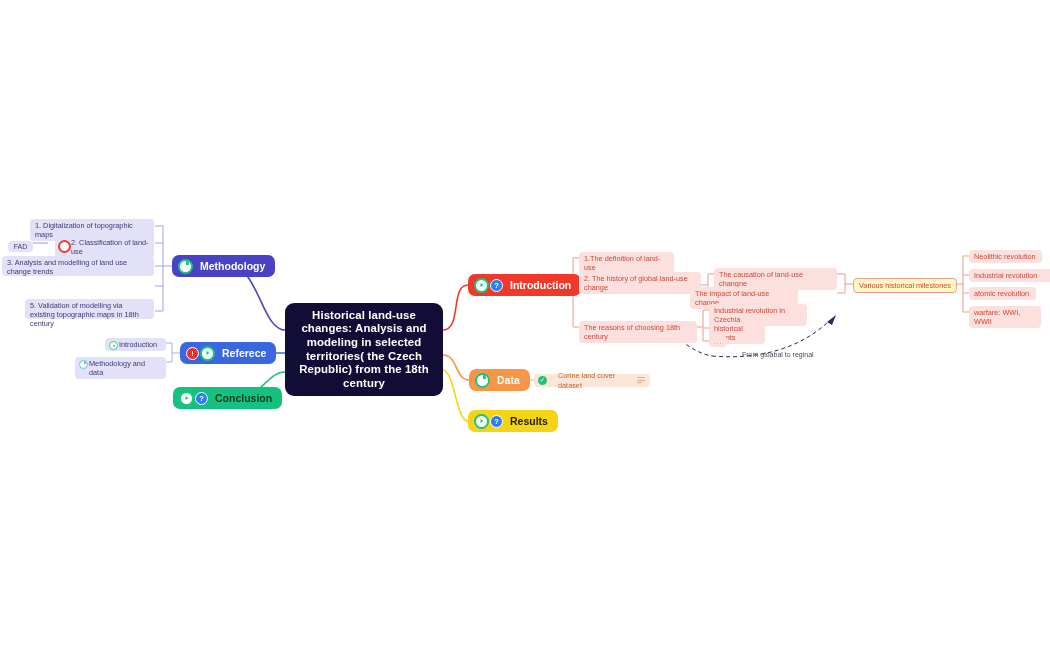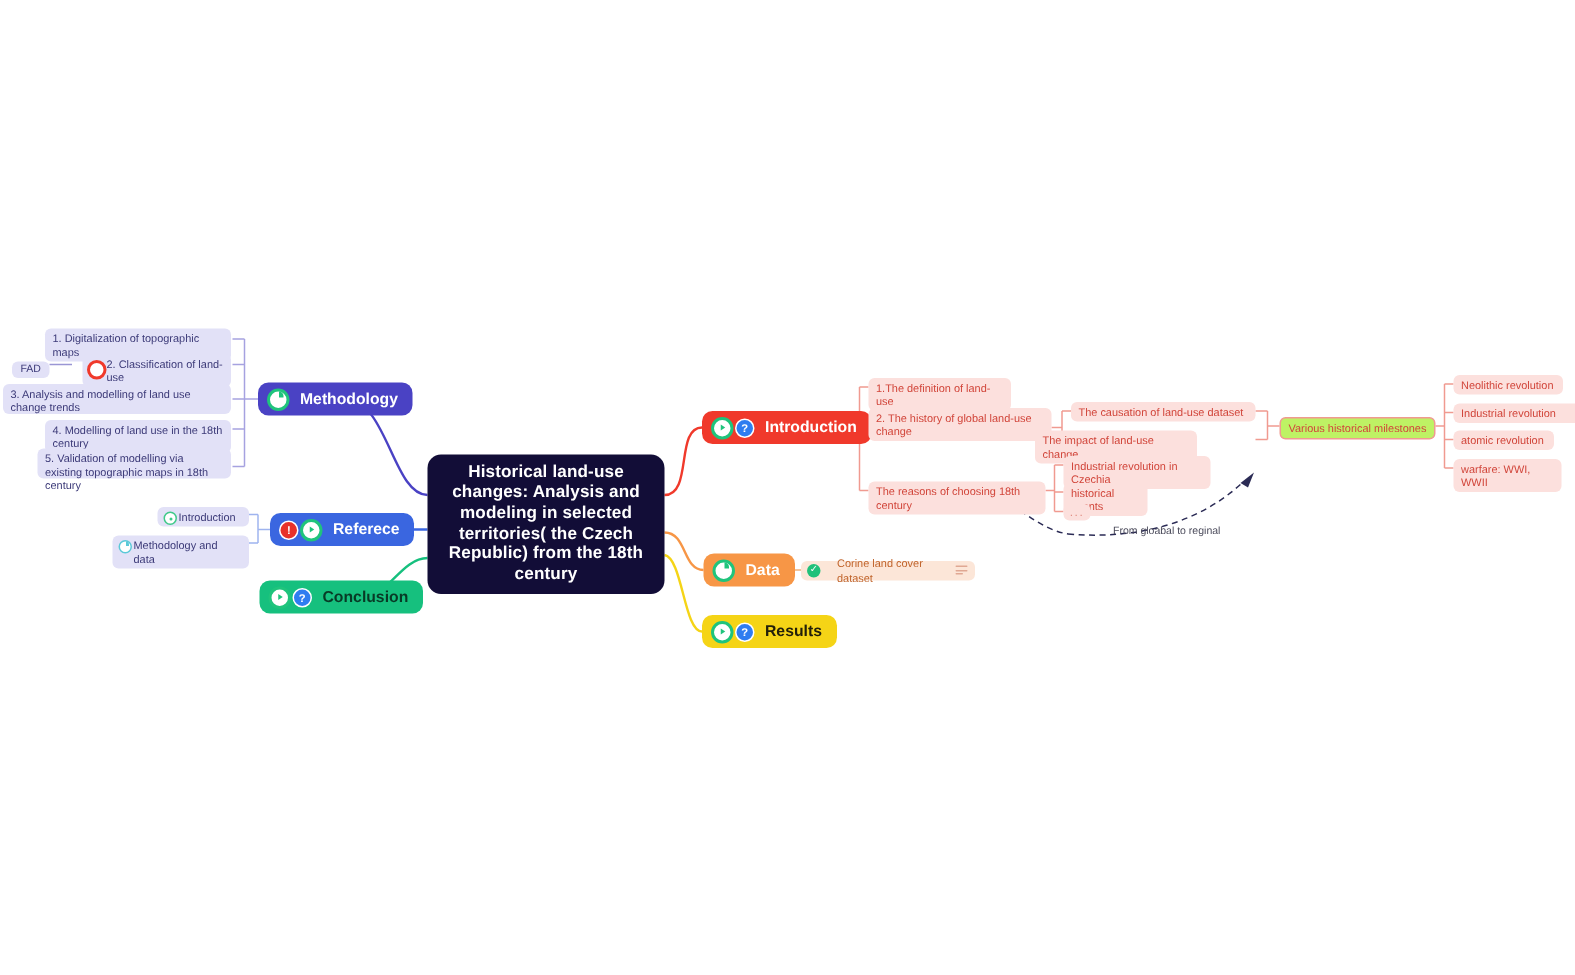--- a/index.html
+++ b/index.html
@@ -63,21 +63,21 @@
     padding:2px 5px;
     line-height:9.2px;
     white-space:normal;
   }
   .sub-purple{background:#e2e1f7;color:#3c3a78;}
   .sub-red{background:#fce0dd;color:#d1453a;}
   .sub-orange{background:#fce6d8;color:#c0632a;}
   .sub-plain{background:#e2e1f7;color:#3c3a78;}
 
   .outlined{
-    background:#bef264;
+    background:#fef9c3;
     border:1px solid #f09a90;
     color:#d1453a;
     border-radius:4px;
     font-size:7.3px;
     padding:2px 5px;
   }
 
   
   .ico{
     display:inline-block;
@@ -234,21 +234,20 @@
 
   <div class="node sub sub-purple" style="left:55px;top:236px;width:99px;padding-left:16px;">
     <span class="ico ico-red-ring" style="position:absolute;left:3px;top:4px;"></span>
     <span>2. Classification of land-use</span>
   </div>
 
   <div class="node sub sub-plain" style="left:2px;top:256px;width:152px;height:20px;align-items:flex-start;">3. Analysis and modelling of land use change trends</div>
 
   <div class="node sub sub-purple" style="left:8px;top:241px;width:25px;height:11px;justify-content:center;font-size:7px;">FAD</div>
 
-  <div class="node sub sub-purple" style="left:30px;top:280px;width:124px;">4. Modelling of land use in the 18th century</div>
 
   <div class="node sub sub-purple" style="left:25px;top:299px;width:129px;height:20px;align-items:flex-start;">5. Validation of modelling via existing topographic maps in 18th century</div>
 
   <div class="node main m-ref">
     <span class="ico ico-lg ico-excl">!</span>
     <span class="ico ico-lg ico-green" style="margin-left:-3px;"></span>
     <span class="lbl">Referece</span>
   </div>
 
   <div class="node sub sub-purple" style="left:105px;top:338px;width:61px;padding-left:14px;">
@@ -272,21 +271,21 @@
     <span class="ico ico-lg ico-q" style="margin-left:-3px;">?</span>
     <span class="lbl">Introduction</span>
   </div>
 
   <div class="node sub sub-red" style="left:579px;top:252px;width:95px;">1.The definition of land-use</div>
 
   <div class="node sub sub-red" style="left:579px;top:272px;width:122px;">2. The history of global land-use change</div>
 
   <div class="node sub sub-red" style="left:579px;top:321px;width:118px;">The reasons of choosing 18th century</div>
 
-  <div class="node sub sub-red" style="left:714px;top:268px;width:123px;">The causation  of land-use dataset</div>
+  <div class="node sub sub-red" style="left:714px;top:268px;width:123px;">The causation  of land-use changne</div>
 
   <div class="node sub sub-red" style="left:690px;top:287px;width:108px;">The impact of land-use change</div>
 
   <div class="node outlined" style="position:absolute;left:853px;top:278px;width:104px;text-align:center;">Various historical milestones</div>
 
   <div class="node sub sub-red" style="left:969px;top:250px;width:73px;">Neolithic revolution</div>
 
   <div class="node sub sub-red" style="left:969px;top:269px;width:96px;">Industrial revolution</div>
 
   <div class="node sub sub-red" style="left:969px;top:287px;width:67px;">atomic revolution</div>

